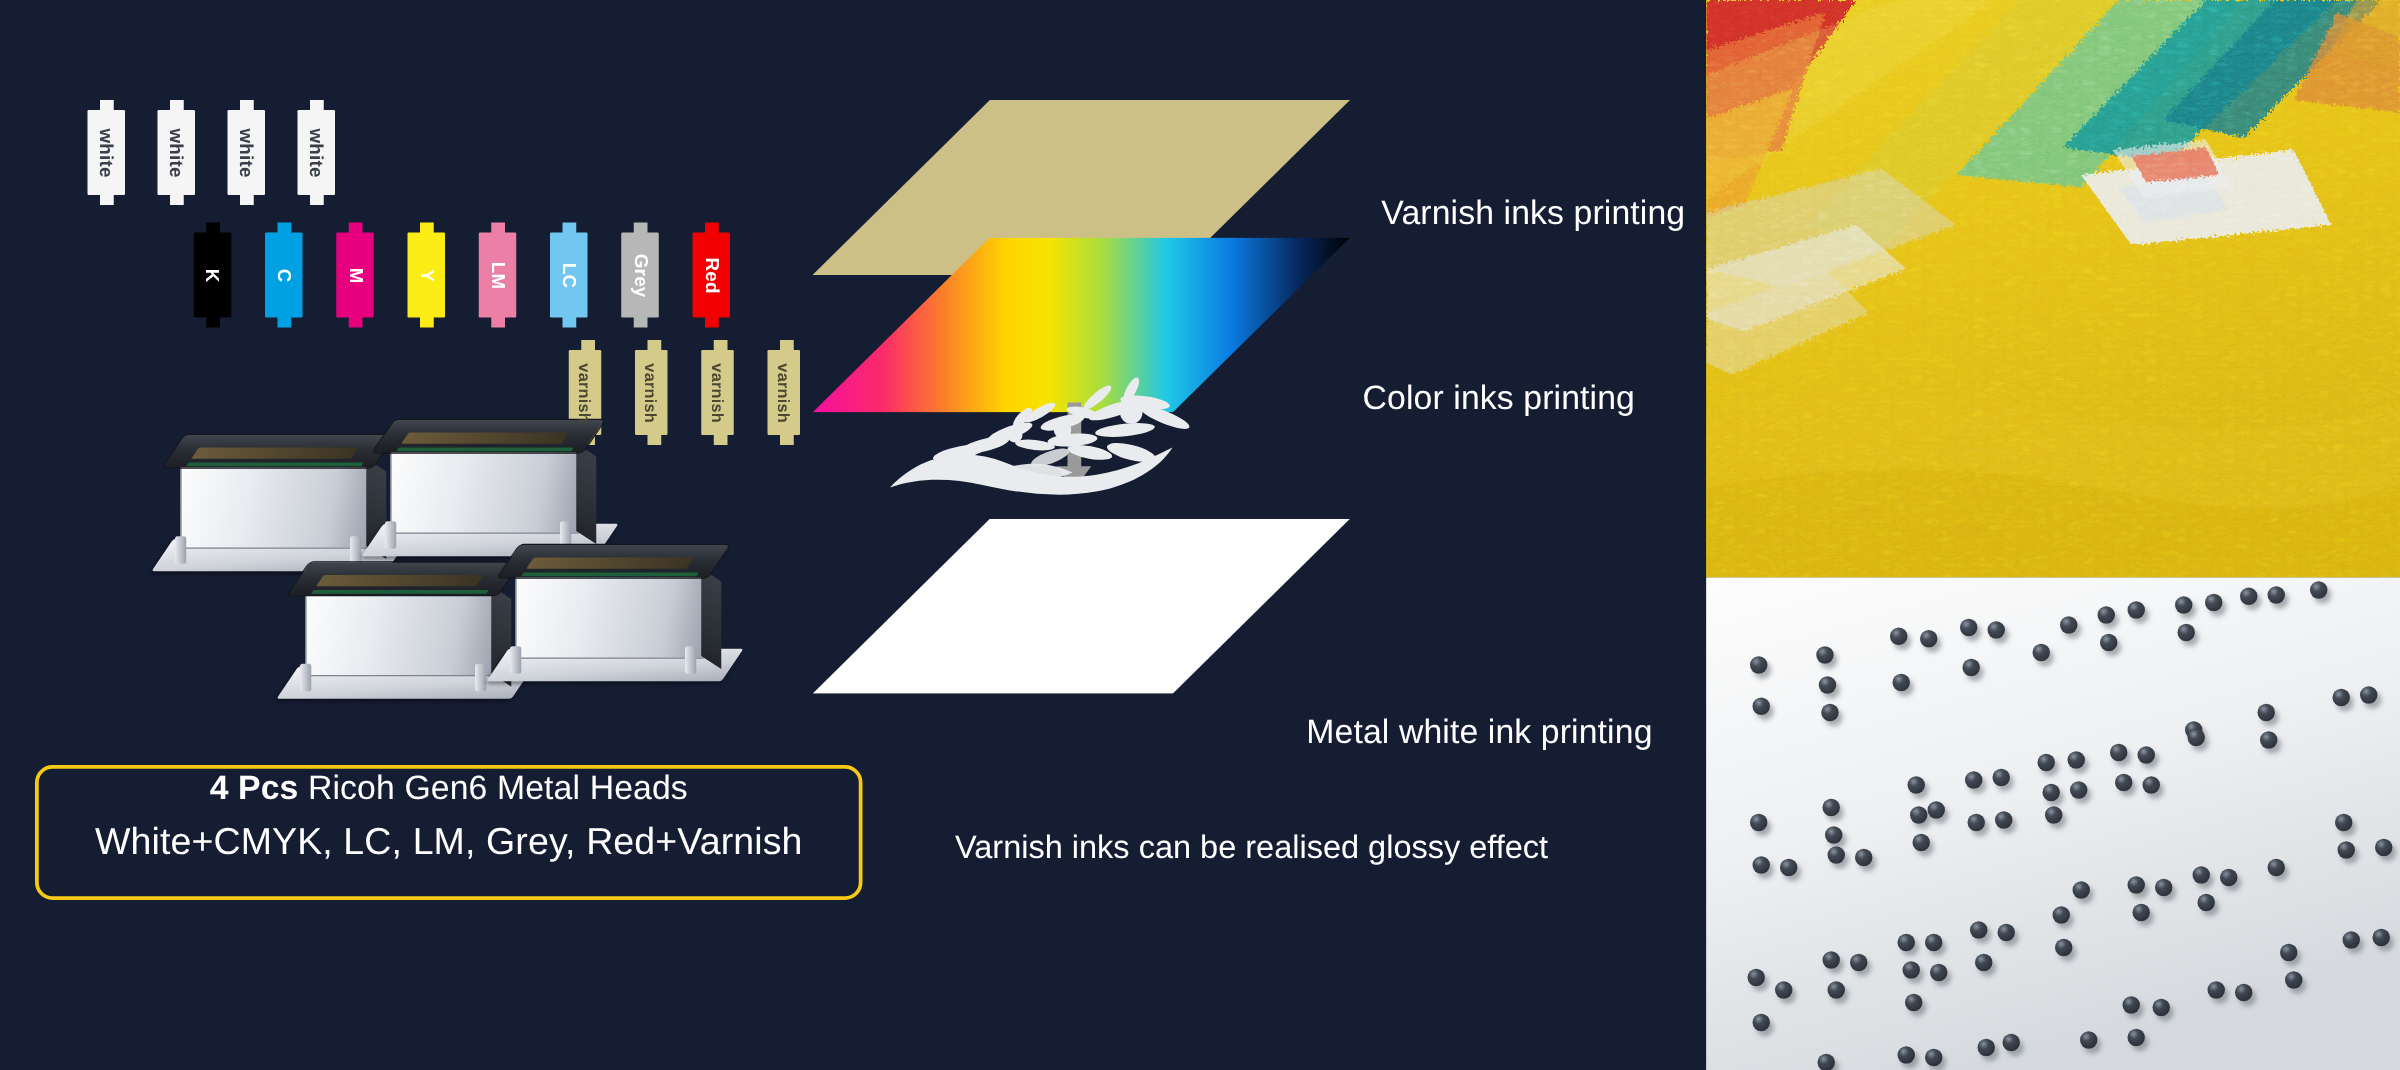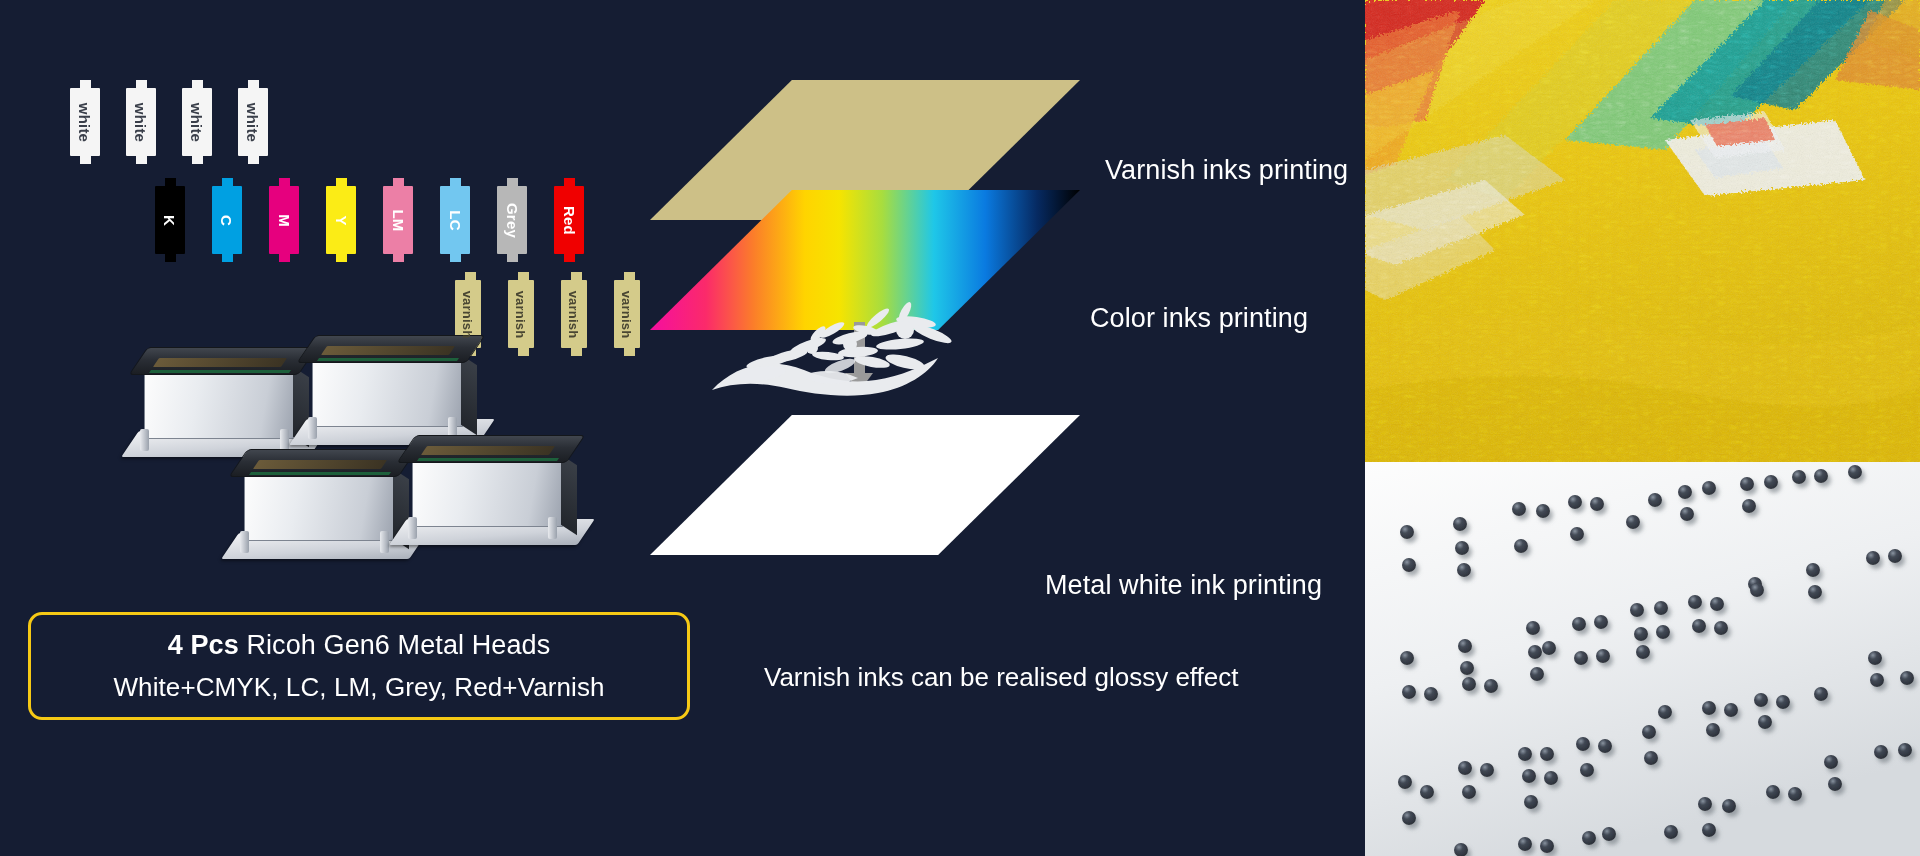--- a/index.html
+++ b/index.html
@@ -60,27 +60,27 @@
   .head .pin2{left:150px;}
   #head-1{left:0;top:0;}
   #head-2{left:168px;top:-12px;}
   #head-3{left:100px;top:102px;}
   #head-4{left:268px;top:88px;}
 
   
   #info-box{
     position:absolute;left:28px;top:612px;width:662px;height:108px;
     border:3px solid #f6c915;border-radius:14px;
-    display:flex;flex-direction:column;align-items:center;justify-content:center;
+    display:flex;flex-direction:column;align-items:center;
     box-sizing:border-box;
   }
   #info-line1{color:#fff;font-size:27px;margin-bottom:11px;letter-spacing:.1px;}
   #info-line1 b{font-weight:700;}
   #info-line1 span.reg{font-weight:400;}
-  #info-line2{color:#fff;font-size:26px;letter-spacing:.1px;}
+  #info-line2{color:#fff;font-size:30px;letter-spacing:.1px;}
 
   
   #diagram{position:absolute;left:640px;top:60px;width:700px;height:560px;}
   .layer{position:absolute;width:430px;height:140px;}
   .layer .sheet{
     position:absolute;inset:0;
     clip-path:polygon(33% 0%, 100% 0%, 67% 100%, 0% 100%);
   }
   #layer-varnish{left:10px;top:20px;}
   #layer-varnish .sheet{background:#cdc087;}

